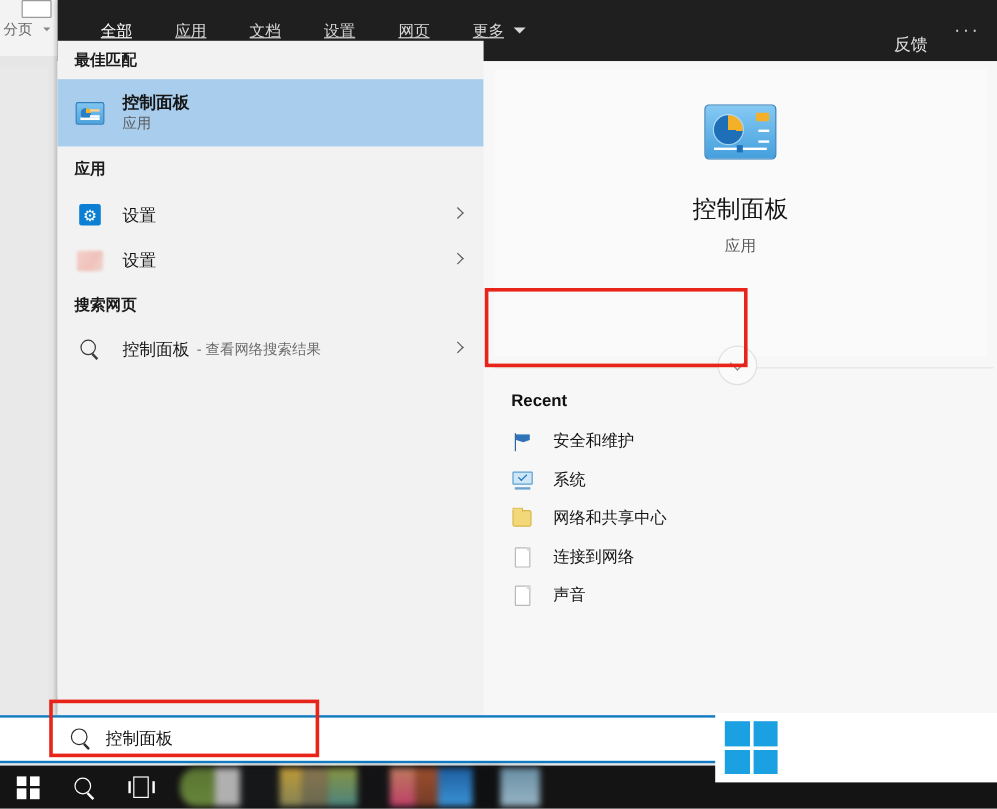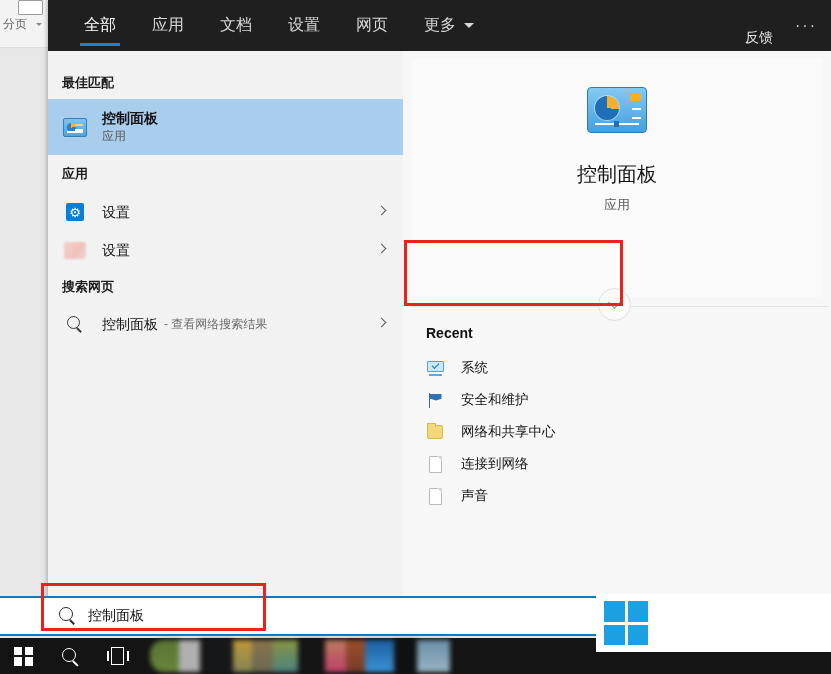--- a/index.html
+++ b/index.html
@@ -55,43 +55,44 @@
   .topbar {
     position: absolute; left: 0; top: 0; width: 783px; height: 51px;
     background: #1f1f1f;
   }
   .tabs {
     position: absolute; left: 18px; top: 0; height: 51px;
     display: flex; align-items: center; gap: 0px;
   }
   .tab {
     position: relative; height: 51px; display: flex; align-items: center;
-    padding: 0 18px; color: #d8d8d8; font-size: 16px; cursor: default;
+    padding: 0 18px; color: #d8d8d8; font-size: 13px; cursor: default;
     white-space: nowrap;
+    text-decoration: underline;
   }
   .tab.active { color: #ffffff; }
   .tab.active::after {
     content: ""; position: absolute; left: 14px; right: 14px; bottom: 5px;
     height: 3px; background: #0a84e0;
   }
   .tab .dd-caret {
     display: inline-block; margin-left: 8px;
     width: 0; height: 0; border-left: 5px solid transparent;
     border-right: 5px solid transparent; border-top: 5px solid #d8d8d8;
   }
   .topbar-right {
     position: absolute; right: 14px; top: 0; height: 51px;
     display: flex; align-items: center; gap: 22px;
   }
   .feedback { color: #e3e3e3; font-size: 14px; white-space: nowrap; margin-top: 24px; }
   .ellipsis { color: #d0d0d0; font-size: 16px; letter-spacing: 2px; }
 
   
   .left-col {
-    position: absolute; left: 0; top: 67px; width: 355px; height: 545px;
+    position: absolute; left: 0; top: 34px; width: 355px; height: 545px;
     background: #f2f2f2;
   }
   .section-head {
     font-size: 13px; font-weight: bold; color: #1b1b1b;
     padding: 0 0 0 14px; display: flex; align-items: center;
   }
   .res-item {
     display: flex; align-items: center; padding-left: 14px;
     cursor: default; position: relative;
   }
@@ -515,33 +516,33 @@
 
   <div class="circle-btn">
     <div class="cv"></div>
   </div>
 
   <div class="recent-head">Recent</div>
 
   <div class="recent-list">
     <div class="recent-item">
       <div class="recent-ico">
+          <div class="flag-ico"></div>
+        </div>
+      <div class="recent-label">安全和维护</div>
+    </div>
+    <div class="recent-item">
+      <div class="recent-ico">
         <div class="monitor-ico">
             <div class="scr"></div>
             <div class="chk"></div>
             <div class="stand"></div>
           </div>
       </div>
       <div class="recent-label">系统</div>
-    </div>
-    <div class="recent-item">
-      <div class="recent-ico">
-          <div class="flag-ico"></div>
-        </div>
-      <div class="recent-label">安全和维护</div>
     </div>
     <div class="recent-item">
       <div class="recent-ico">
           <div class="folder-ico"></div>
         </div>
       <div class="recent-label">网络和共享中心</div>
     </div>
     <div class="recent-item">
       <div class="recent-ico">
           <div class="doc-ico"></div>

